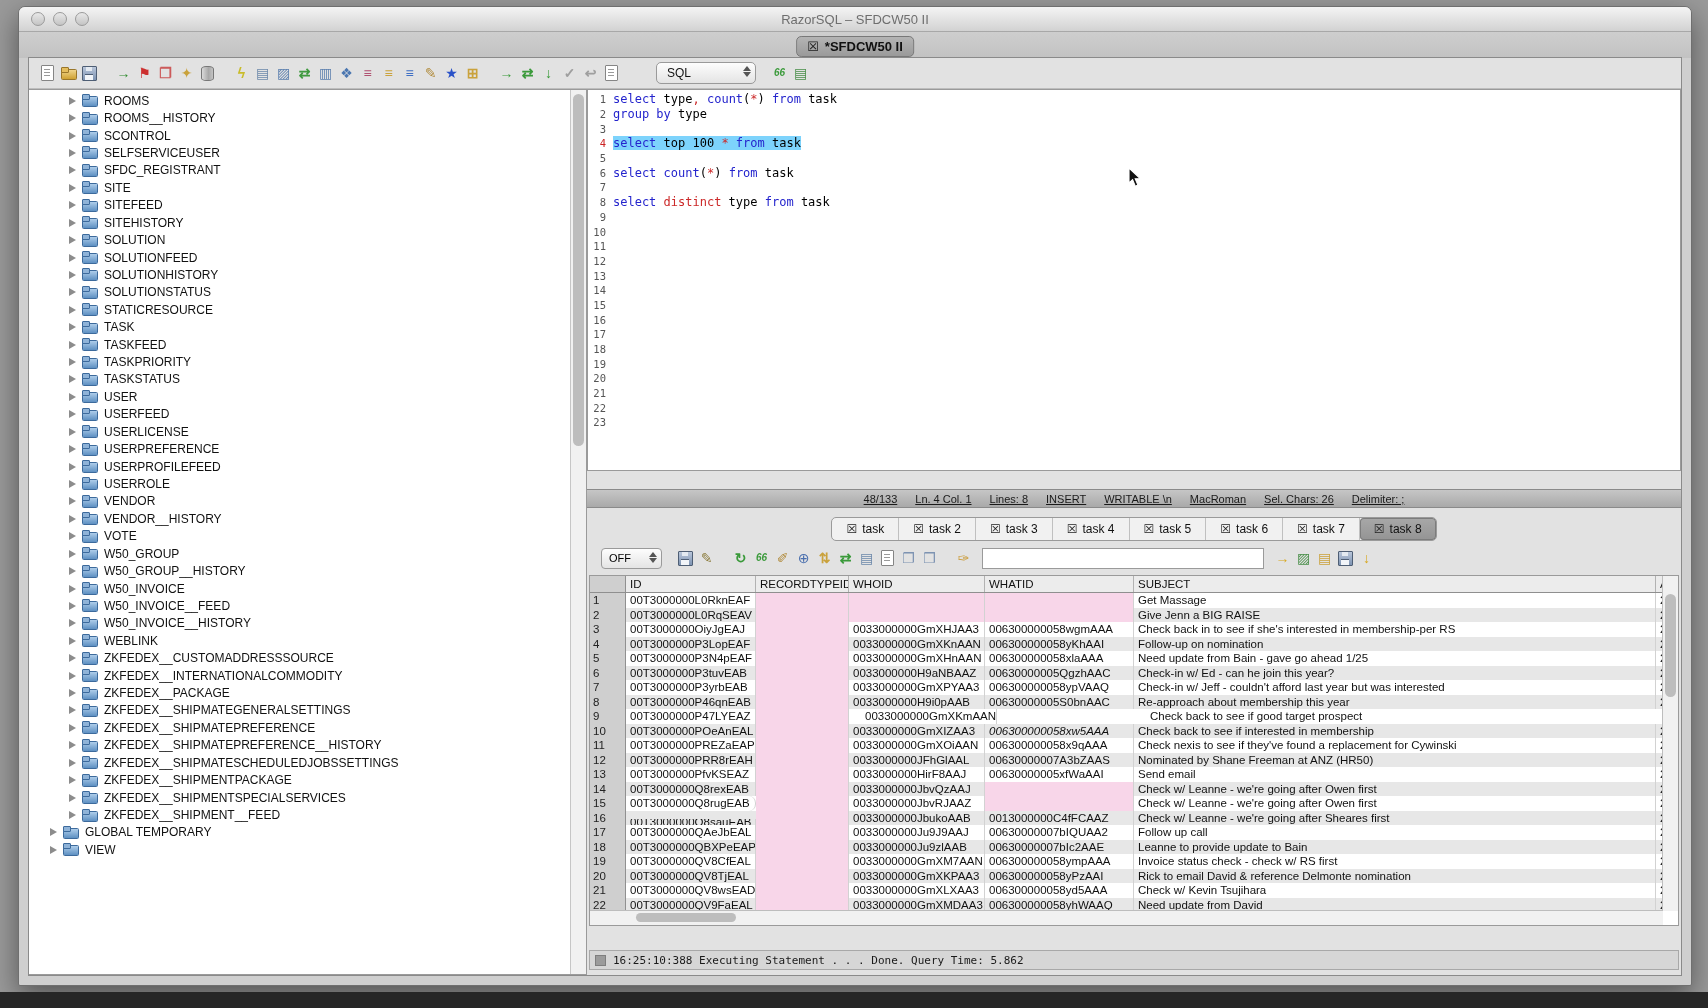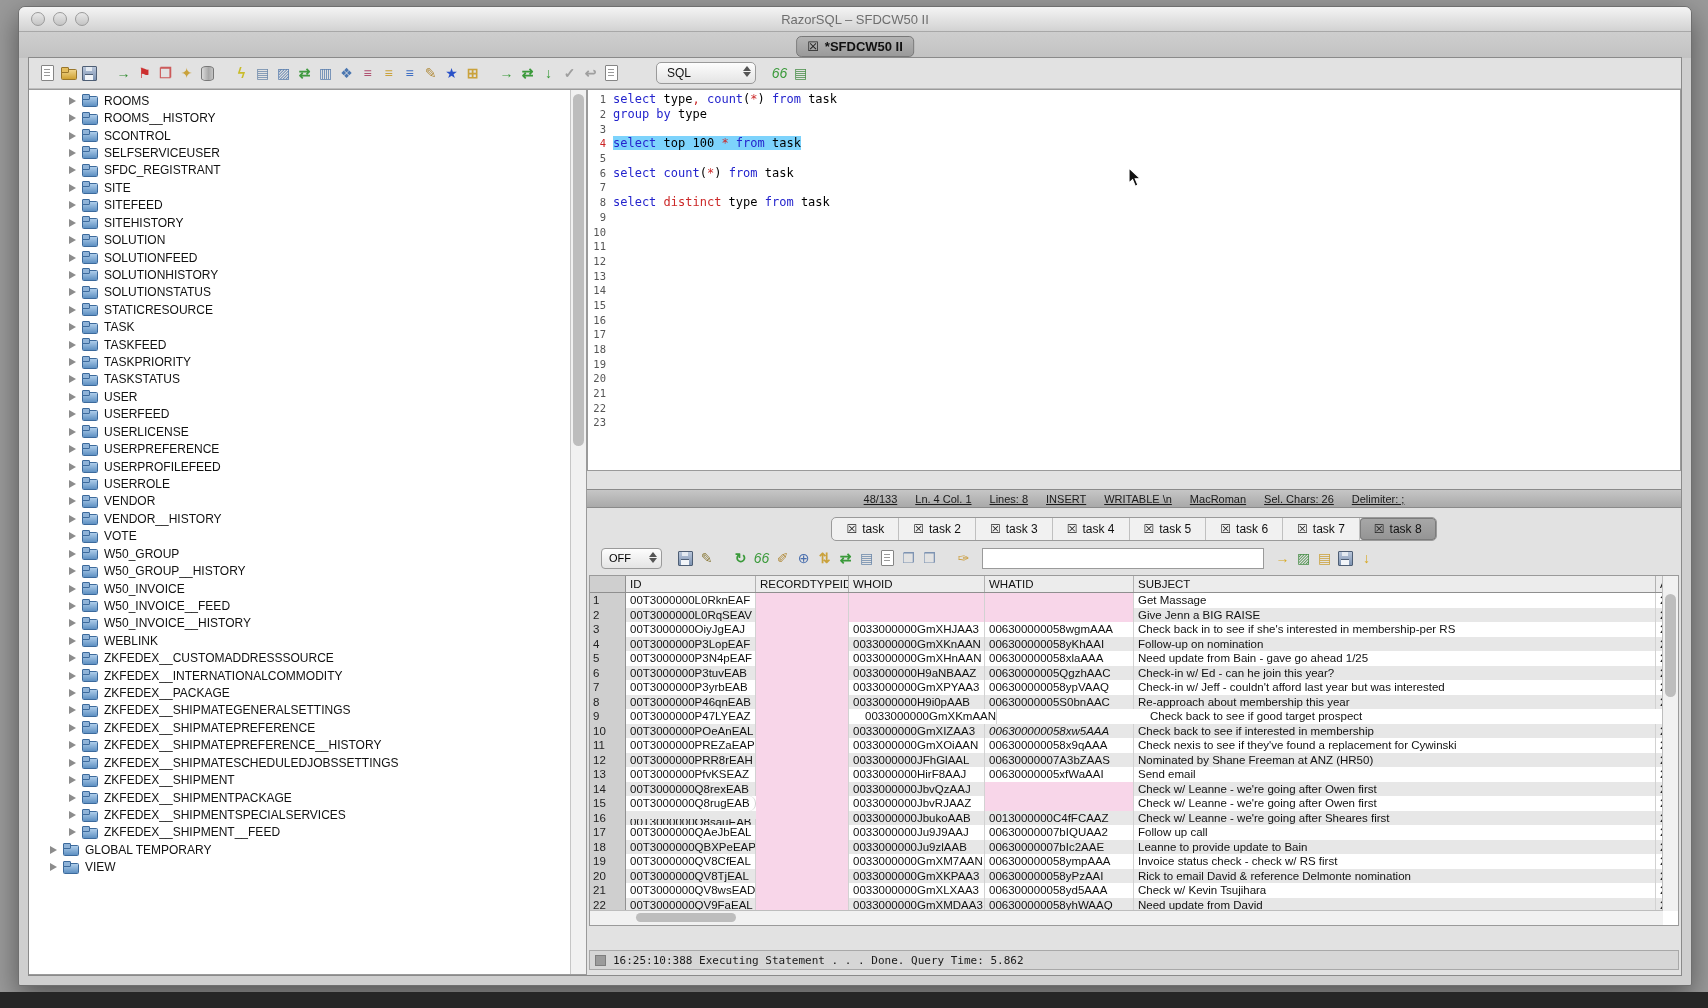--- a/index.html
+++ b/index.html
@@ -42,21 +42,21 @@
     display:flex;flex-direction:column;
   }
   .toolbar{
     height:30px;display:flex;align-items:center;padding-left:8px;flex:0 0 auto;
     border-bottom:1px solid #bdbdbd;
   }
   .ic{width:21px;height:20px;display:inline-flex;align-items:center;justify-content:center;
       font-size:14px;line-height:14px;cursor:default;flex:0 0 auto;}
   .ic.bold{font-weight:bold;}
   .gap{width:13px;flex:0 0 auto;}
-  .find66{font-size:14px;font-weight:normal;font-style:italic;}
+  .find66{font-size:10px;font-weight:bold;font-style:italic;}
 
   
   .s-folder{position:relative;width:16px;height:13px;display:inline-block;}
   .s-folder::after{content:"";position:absolute;left:0;top:0;width:6px;height:4px;
       background:#8fb3d8;border:1px solid #3c6a9c;border-radius:1px;}
   .s-folder::before{content:"";position:absolute;left:0;top:2px;width:14px;height:9px;
       background:linear-gradient(#aecdea,#5e90c2);border:1px solid #3c6a9c;border-radius:1.5px;}
   .s-folder.v-gold::before{background:linear-gradient(#f0d48a,#cfa233);border-color:#99762a;}
   .s-folder.v-gold::after{background:#e4bd5e;border-color:#99762a;}
   .s-floppy{position:relative;width:13px;height:13px;display:inline-block;
@@ -423,25 +423,20 @@
               <span>ZKFEDEX__SHIPMATEPREFERENCE__HISTORY</span>
             </div>
             <div class="trow lvl1">
               <span class="disc"></span>
               <span class="s-folder"></span>
               <span>ZKFEDEX__SHIPMATESCHEDULEDJOBSSETTINGS</span>
             </div>
             <div class="trow lvl1">
               <span class="disc"></span>
               <span class="s-folder"></span>
-              <span>ZKFEDEX__SHIPMENT</span>
-            </div>
-            <div class="trow lvl1">
-              <span class="disc"></span>
-              <span class="s-folder"></span>
               <span>ZKFEDEX__SHIPMENTPACKAGE</span>
             </div>
             <div class="trow lvl1">
               <span class="disc"></span>
               <span class="s-folder"></span>
               <span>ZKFEDEX__SHIPMENTSPECIALSERVICES</span>
             </div>
             <div class="trow lvl1">
               <span class="disc"></span>
               <span class="s-folder"></span>

